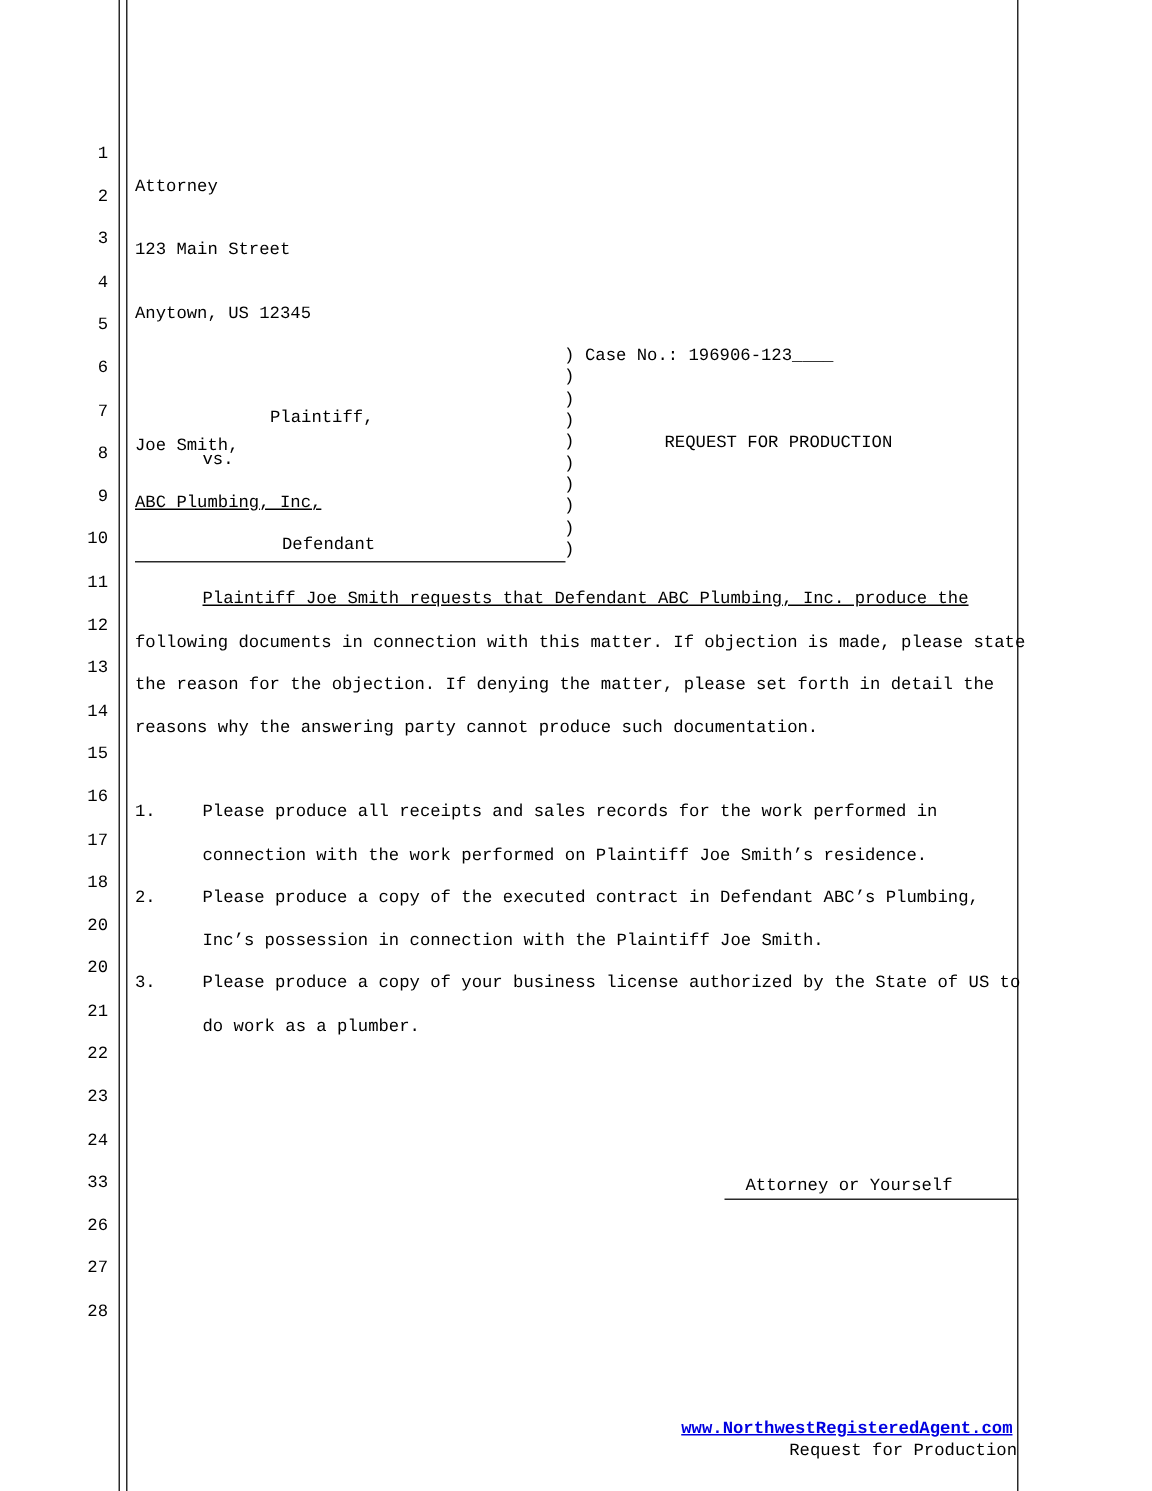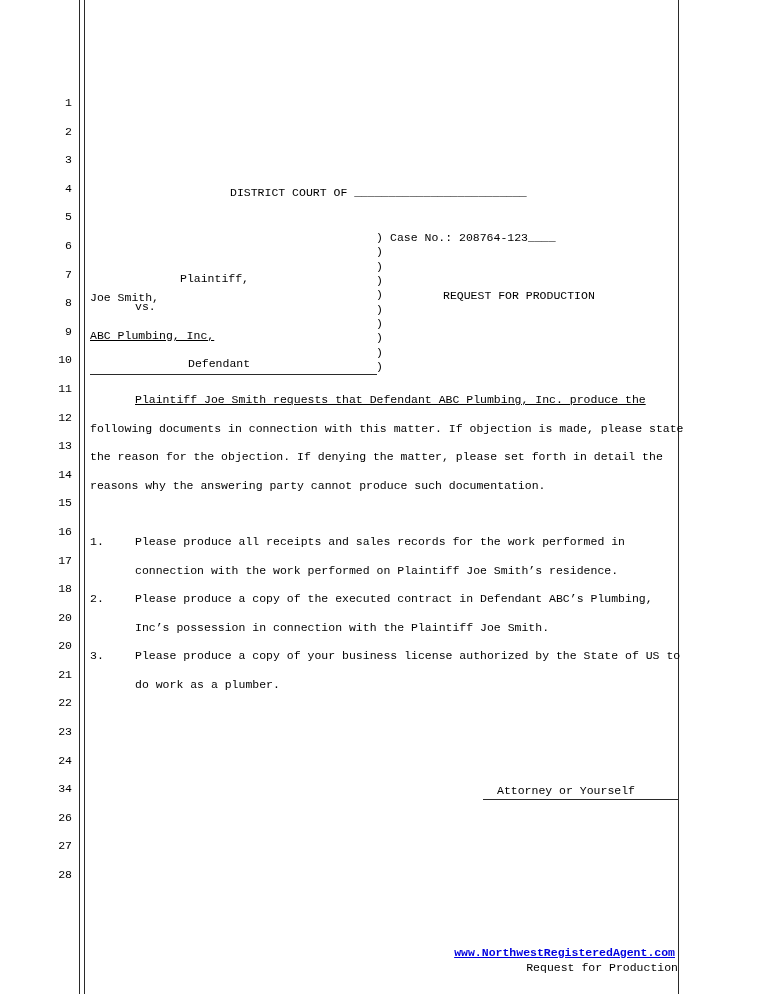--- a/index.html
+++ b/index.html
@@ -117,38 +117,42 @@
       <div class="line-number">15</div>
       <div class="line-number">16</div>
       <div class="line-number">17</div>
       <div class="line-number">18</div>
       <div class="line-number">20</div>
       <div class="line-number">20</div>
       <div class="line-number">21</div>
       <div class="line-number">22</div>
       <div class="line-number">23</div>
       <div class="line-number">24</div>
-      <div class="line-number">34</div>
+      <div class="line-number">33</div>
       <div class="line-number">26</div>
       <div class="line-number">27</div>
       <div class="line-number">28</div>
     </div>
 
+  <div class="abs attorney-block">
+    <div>Attorney</div>
+    <div>123 Main Street</div>
+    <div>Anytown, US 12345</div>
+  </div>
 
-  <div class="abs court-title">DISTRICT COURT OF _________________________</div>
 
   <div class="abs plaintiff-name">Joe Smith,</div>
   <div class="abs plaintiff-label">Plaintiff,</div>
   <div class="abs versus">vs.</div>
   <div class="abs defendant-name">ABC Plumbing, Inc,</div>
   <div class="abs defendant-label">Defendant</div>
   <div class="caption-underline"></div>
 
   <div class="abs paren-column"><div>)</div><div>)</div><div>)</div><div>)</div><div>)</div><div>)</div><div>)</div><div>)</div><div>)</div><div>)</div></div>
-  <div class="abs case-no">Case No.: 208764-123____</div>
+  <div class="abs case-no">Case No.: 196906-123____</div>
   <div class="abs doc-title">REQUEST FOR PRODUCTION</div>
 
   <div class="abs body-paragraph"><div class="body-line indent">Plaintiff Joe Smith requests that Defendant ABC Plumbing, Inc. produce the</div><div class="body-line">following documents in connection with this matter. If objection is made, please state</div><div class="body-line">the reason for the objection. If denying the matter, please set forth in detail the</div><div class="body-line">reasons why the answering party cannot produce such documentation.</div></div>
 
   <div class="abs requests"><div class="req-line"><span class="req-marker">1.</span><span class="req-text">Please produce all receipts and sales records for the work performed in</span></div><div class="req-line"><span class="req-marker"></span><span class="req-text">connection with the work performed on Plaintiff Joe Smith’s residence.</span></div><div class="req-line"><span class="req-marker">2.</span><span class="req-text">Please produce a copy of the executed contract in Defendant ABC’s Plumbing,</span></div><div class="req-line"><span class="req-marker"></span><span class="req-text">Inc’s possession in connection with the Plaintiff Joe Smith.</span></div><div class="req-line"><span class="req-marker">3.</span><span class="req-text">Please produce a copy of your business license authorized by the State of US to</span></div><div class="req-line"><span class="req-marker"></span><span class="req-text">do work as a plumber.</span></div></div>
 
   <div class="signature-line"></div>
   <div class="abs signature-label">Attorney or Yourself</div>
 
   <div class="abs footer-doc-name">Request for Production</div>

